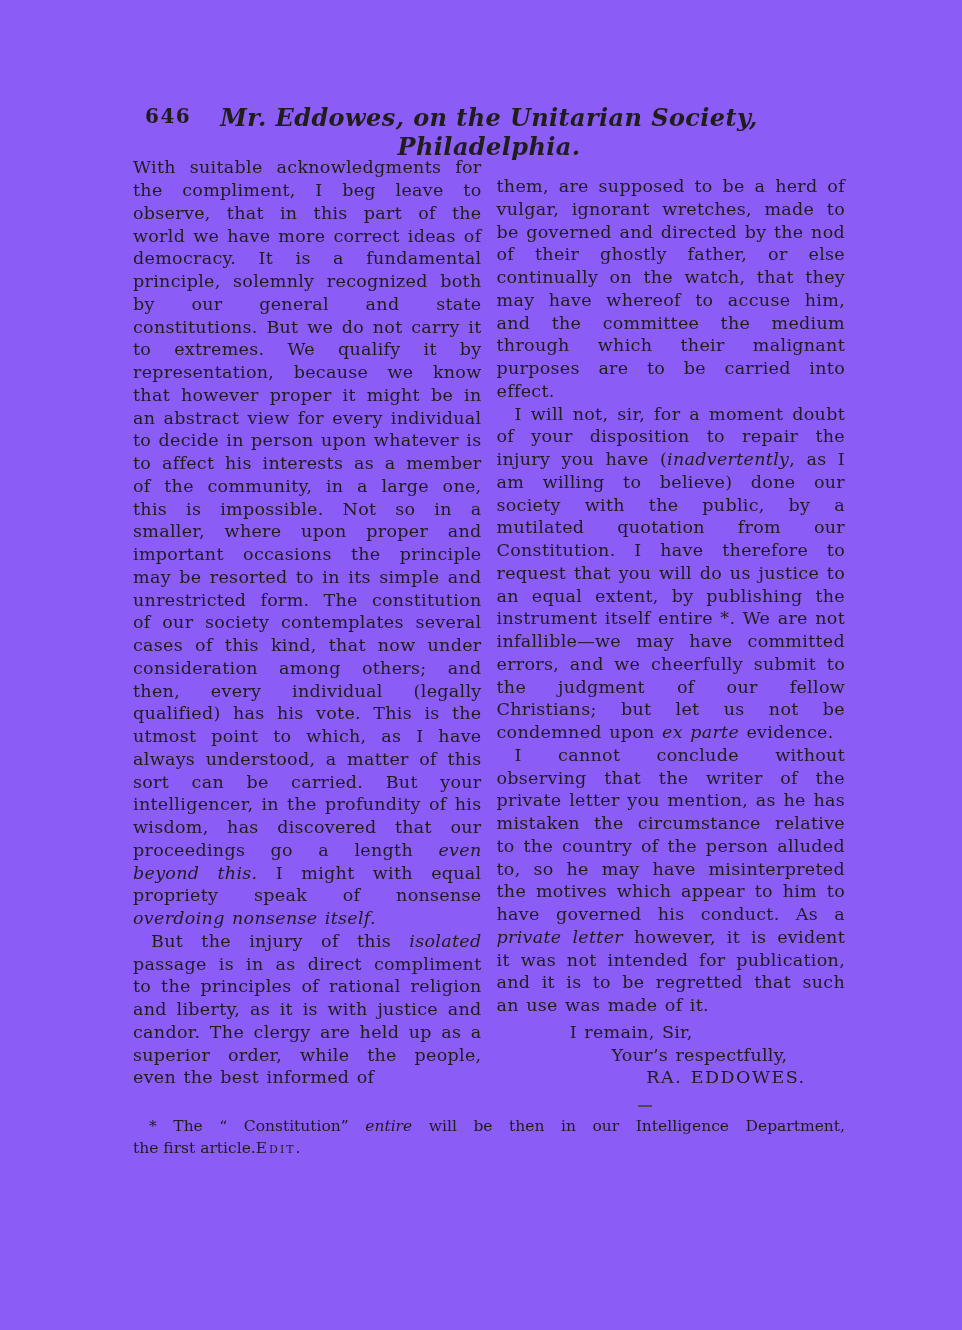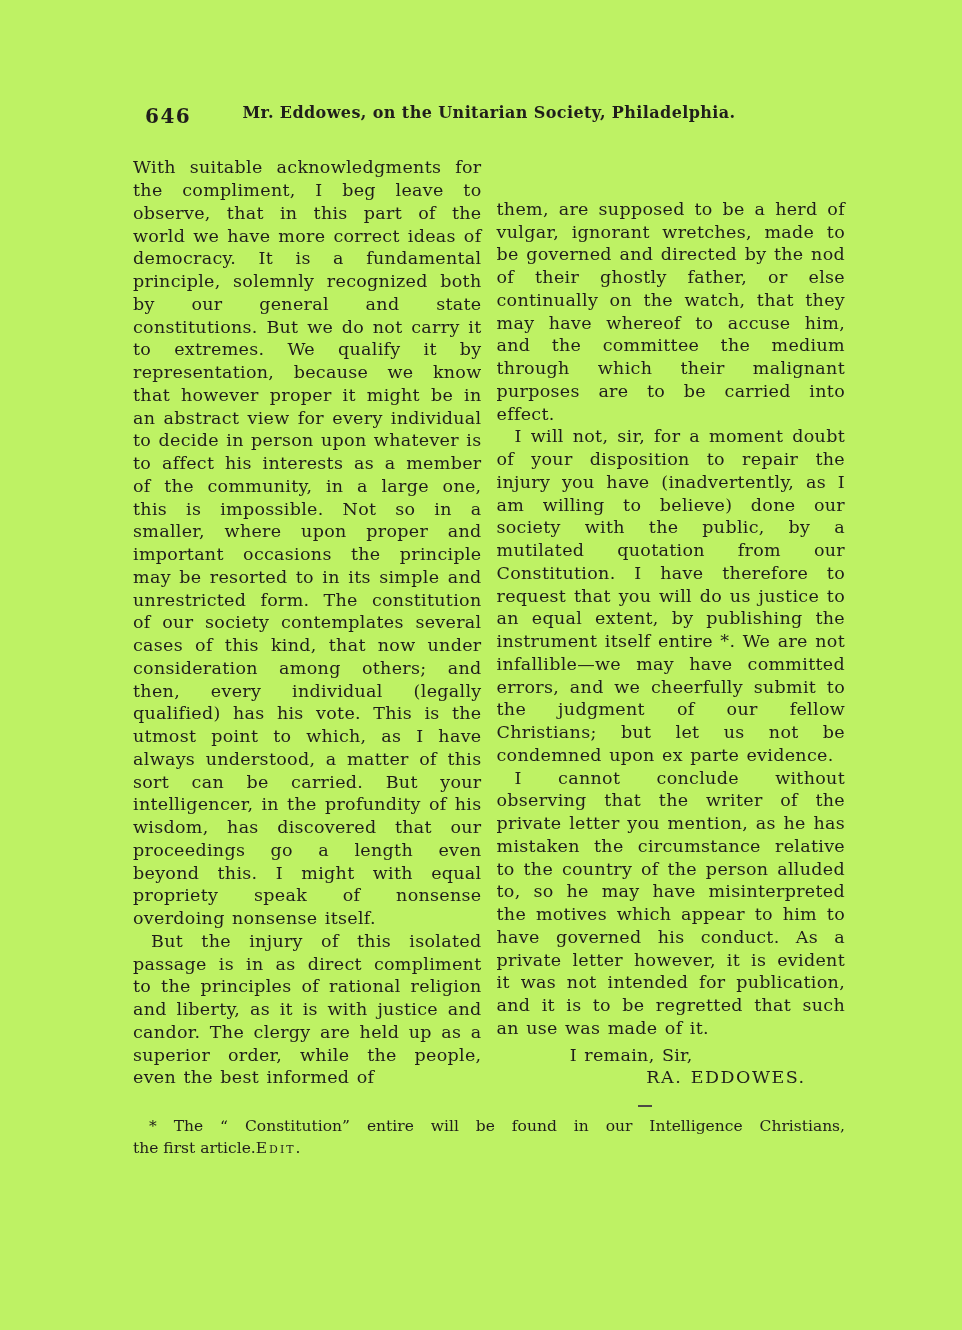--- a/index.html
+++ b/index.html
@@ -1,21 +1,21 @@
 <!DOCTYPE html>
 <html><head>
 <meta charset="utf-8">
 <style>
   html, body { margin: 0; padding: 0; background: #e8e8e8; }
   .page {
     position: relative;
     width: 962px;
     height: 1330px;
     margin: 0 auto;
-    background: #bef264;
+    background: #8b5cf6;
     font-family: "DejaVu Serif", "Liberation Serif", serif;
     color: #201e1b;
     overflow: hidden;
   }
   .content {
     position: absolute;
     left: 133px;
     top: 103px;
     width: 712px;
   }
@@ -29,43 +29,44 @@
     position: absolute;
     left: 12px;
     top: 1px;
     font-size: 20px;
     font-weight: bold;
     letter-spacing: 1.5px;
   }
   .running-title {
     display: block;
     text-align: center;
+    font-style: italic;
     font-weight: bold;
-    font-size: 16px;
+    font-size: 24px;
     letter-spacing: 0.4px;
   }
   
   .columns {
     display: flex;
     gap: 15px;
     min-height: 942px;
     align-items: flex-end;
   }
   .col {
     flex: 1 1 0;
     text-align: justify;
     font-size: 17.5px;
     line-height: 1.3;
     letter-spacing: 0.3px;
     word-spacing: 1.5px;
   }
   .right-col { display: flex; flex-direction: column; }
   .body-p { margin: 0; }
   .body-p.indent { text-indent: 18px; }
-  .it { }
+  .it { font-style: italic; }
   
   .signature { margin-top: auto; padding-top: 4px; }
   .sig-line { white-space: nowrap; }
   .sig-1 { margin-left: 21%; }
   .sig-2 { margin-left: 33%; }
   .sig-3 { margin-left: 43%; letter-spacing: 1.5px; }
   
   .footnote {
     margin-top: 16px;
     font-size: 15.5px;
@@ -109,28 +110,29 @@
           <p class="body-p indent"><span>But the injury of this </span><span class="it">isolated</span><span> passage is in as direct compliment to the principles of rational religion and liberty, as it is with justice and candor. The clergy are held up as a superior order, while the people, even the best informed of</span></p>
         </div>
       <div class="col right-col">
         <div>
             <p class="body-p"><span>them, are supposed to be a herd of vulgar, ignorant wretches, made to be governed and directed by the nod of their ghostly father, or else continually on the watch, that they may have whereof to accuse him, and the committee the medium through which their malignant purposes are to be carried into effect.</span></p>
             <p class="body-p indent"><span>I will not, sir, for a moment doubt of your disposition to repair the injury you have (</span><span class="it">inadvertently</span><span>, as I am willing to believe) done our society with the public, by a mutilated quotation from our Constitution. I have therefore to request that you will do us justice to an equal extent, by publishing the instrument itself entire *. We are not infallible—we may have committed errors, and we cheerfully submit to the judgment of our fellow Christians; but let us not be condemned upon </span><span class="it">ex parte</span><span> evidence.</span></p>
             <p class="body-p indent"><span>I cannot conclude without observing that the writer of the private letter you mention, as he has mistaken the circumstance relative to the country of the person alluded to, so he may have misinterpreted the motives which appear to him to have governed his conduct. As a </span><span class="it">private letter</span><span> however, it is evident it was not intended for publication, and it is to be regretted that such an use was made of it.</span></p>
           </div>
         <div class="signature">
             <div class="sig-line sig-1">I remain, Sir,</div>
+            <div class="sig-line sig-2">Your’s respectfully,</div>
             <div class="sig-line sig-3">RA. EDDOWES.</div>
           </div>
       </div>
     </main>
 
     <footer class="footnote">
       <div class="fn-dash"></div>
-      <p class="fn-line fn-line1"><span>* The “ Constitution” </span><span class="it">entire</span><span> will be found in our Intelligence Christians,</span></p>
+      <p class="fn-line fn-line1"><span>* The “ Constitution” </span><span class="it">entire</span><span> will be then in our Intelligence Department,</span></p>
       <p class="fn-line fn-line2">
         <span>the first article.</span>
         <span class="fn-edit">Edit.</span>
       </p>
     </footer>
 
   </div>
 </div>
 
 </body></html>

